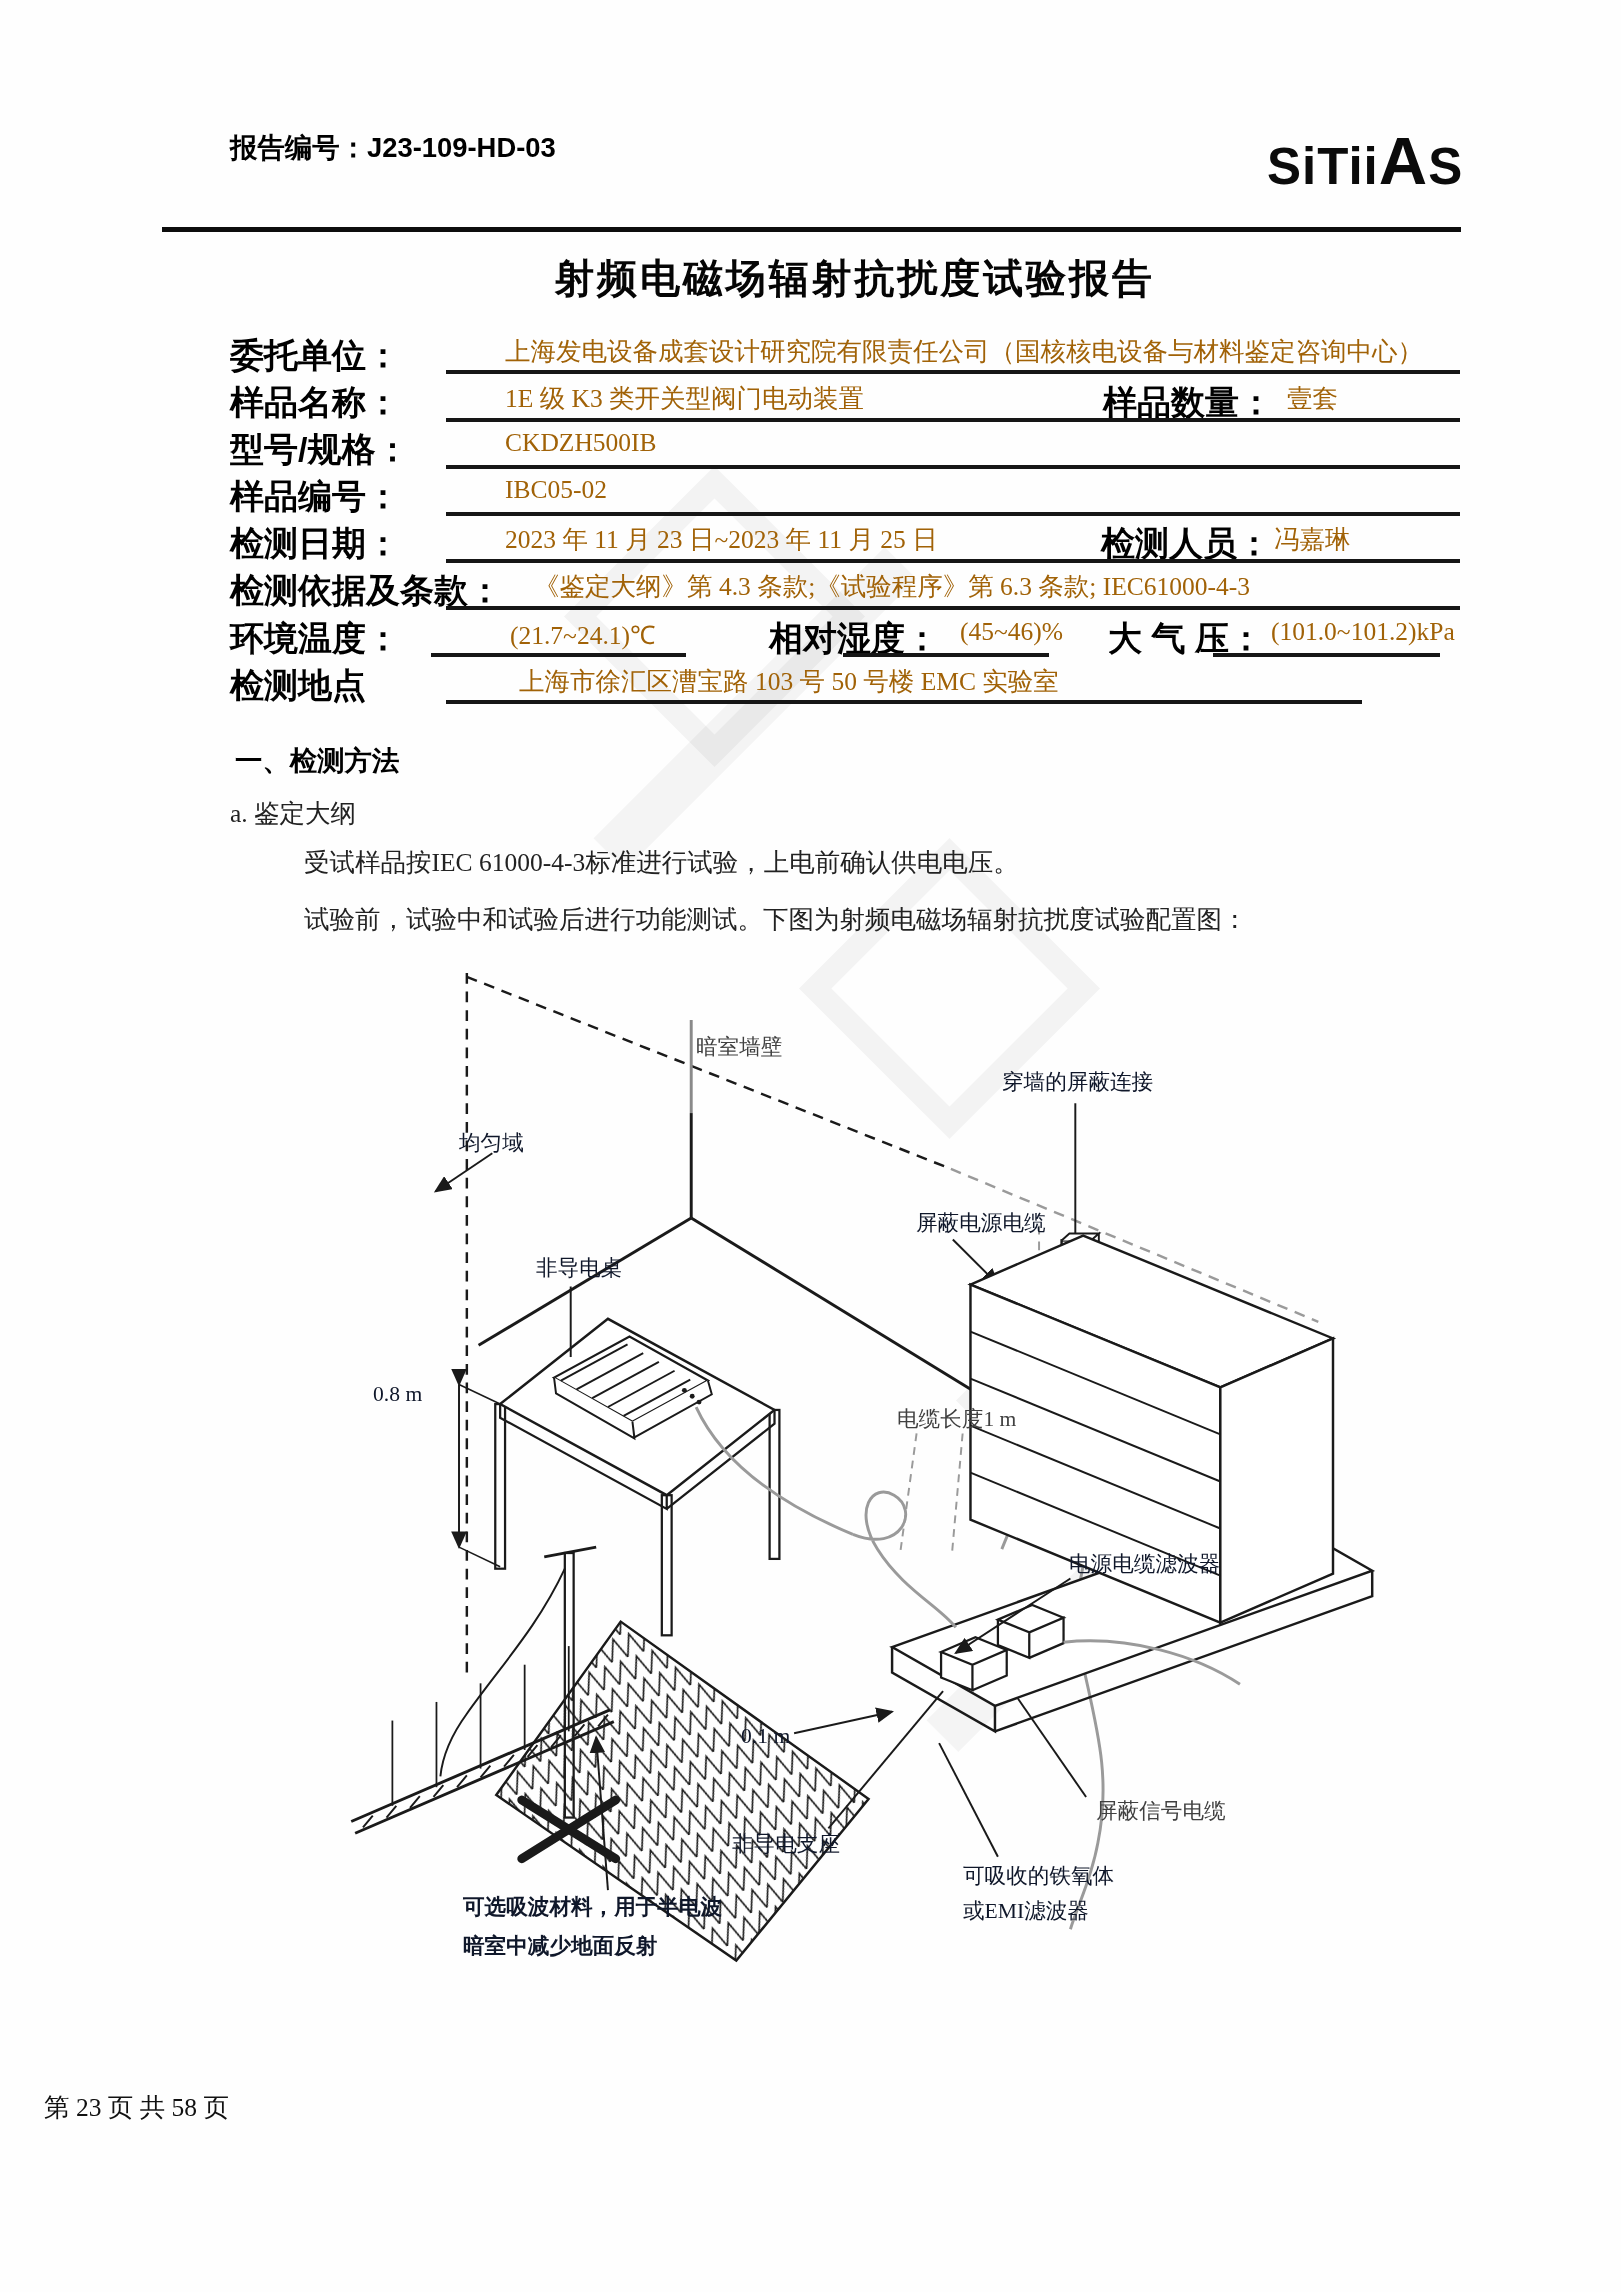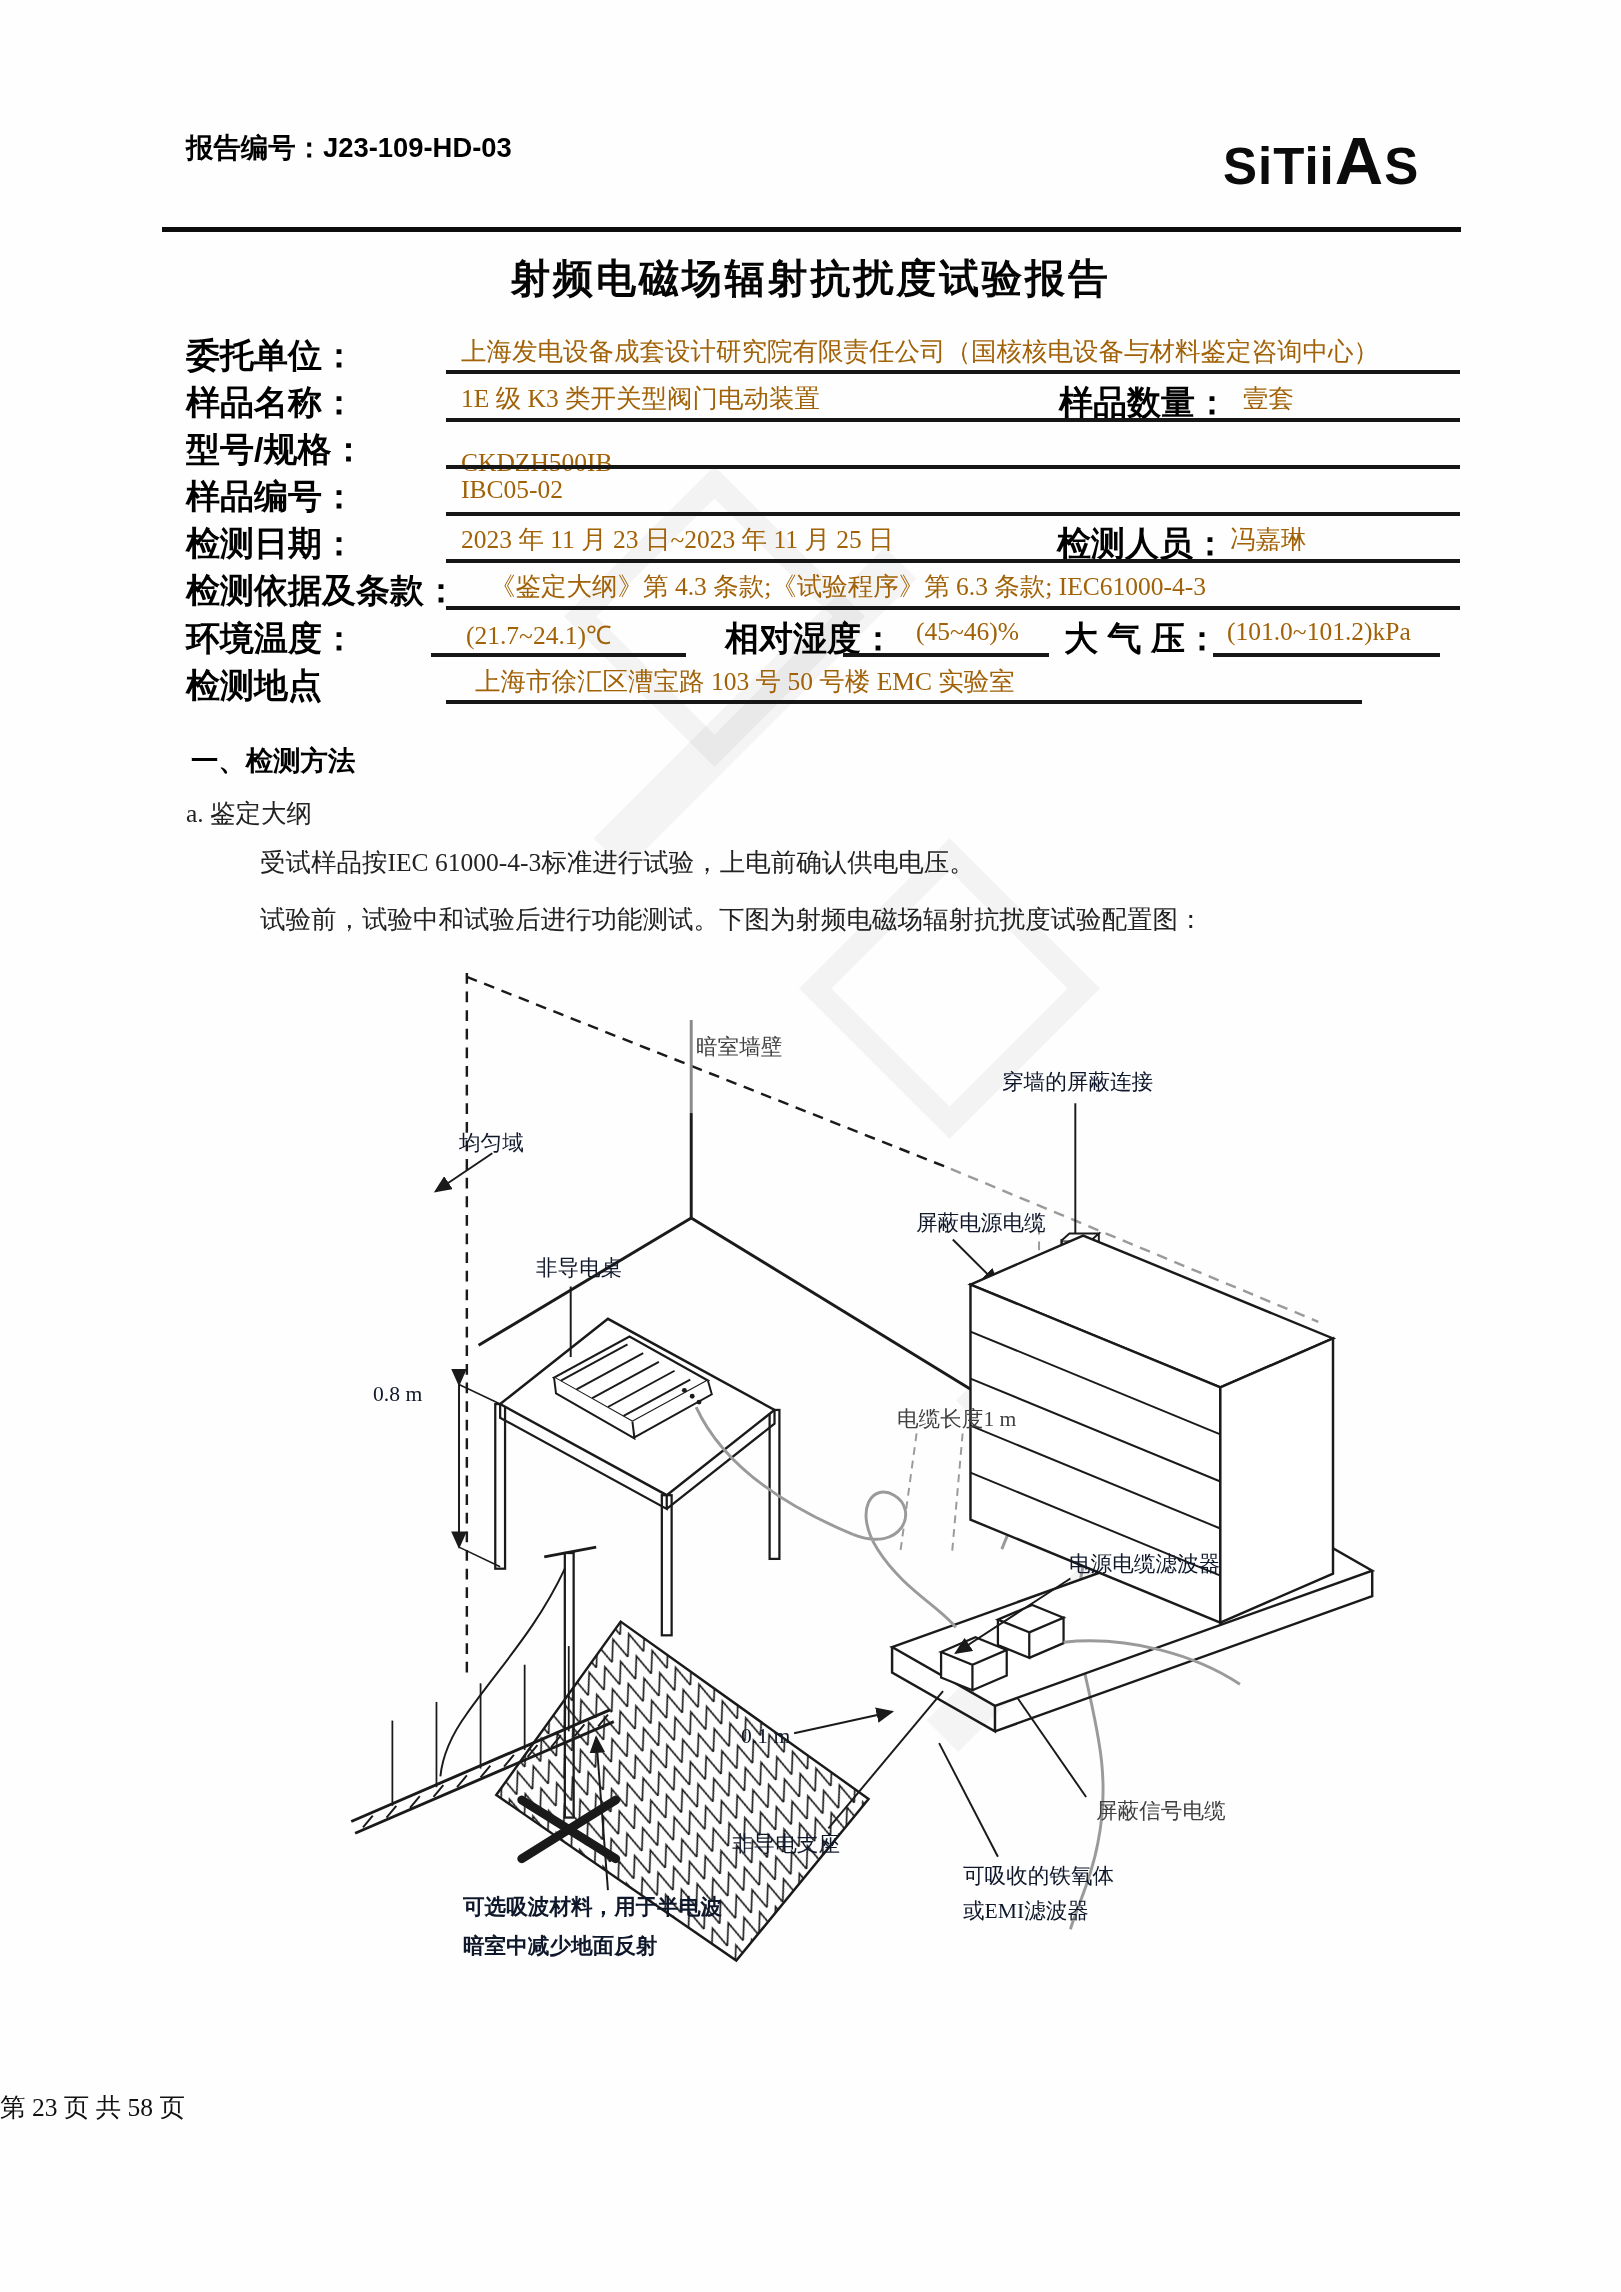--- a/index.html
+++ b/index.html
@@ -1,21 +1,21 @@
 <!DOCTYPE html>
 <html><head>
 <meta charset="utf-8">
 <style>
   html,body{margin:0;padding:0;background:#888;}
   .page{
     position:relative;width:1621px;height:2293px;background:#fefefe;
     font-family:"Liberation Serif",serif;color:#1a1a1a;overflow:hidden;
     margin:0 auto;
   }
-  .abs{position:absolute;white-space:nowrap;}
+  .abs{position:absolute;white-space:nowrap;margin-left:44px;}
   .lbl{font-family:"Liberation Sans",sans-serif;font-weight:bold;font-size:34px;color:#000;}
   .val{font-size:25.5px;color:#a16207;}
   .hdr-no{font-family:"Liberation Sans",sans-serif;font-weight:bold;font-size:27.4px;color:#000;}
   .logo{font-family:"Liberation Sans",sans-serif;font-weight:900;font-size:51px;letter-spacing:1px;color:#0b0b0b;}
   .logo .bigA{font-size:67px;line-height:0;}
   .rule{position:absolute;background:#0d0d0d;}
   .title{font-family:"Liberation Sans",sans-serif;font-weight:bold;font-size:40px;color:#050505;letter-spacing:2.9px;}
   .ul{position:absolute;background:#161616;height:3.9px;}
   .sec{font-family:"Liberation Sans",sans-serif;font-weight:bold;font-size:27.4px;color:#000;}
   .body-t{font-size:25.5px;color:#222;}
@@ -53,21 +53,21 @@
   <span class="abs val" style="left:461px;top:334px;">上海发电设备成套设计研究院有限责任公司（国核核电设备与材料鉴定咨询中心）</span>
   <div class="ul" style="left:446px;top:370px;width:1014px;"></div>
 
   <span class="abs lbl" style="left:186px;top:380px;">样品名称：</span>
   <span class="abs val" style="left:461px;top:381px;">1E 级 K3 类开关型阀门电动装置</span>
   <span class="abs lbl" style="left:1059px;top:380px;">样品数量：</span>
   <span class="abs val" style="left:1243px;top:381px;">壹套</span>
   <div class="ul" style="left:446px;top:418px;width:1014px;"></div>
 
   <span class="abs lbl" style="left:186px;top:427px;">型号/规格：</span>
-  <span class="abs val" style="left:461px;top:448px;">CKDZH500IB</span>
+  <span class="abs val" style="left:461px;top:428px;">CKDZH500IB</span>
   <div class="ul" style="left:446px;top:465px;width:1014px;"></div>
 
   <span class="abs lbl" style="left:186px;top:474px;">样品编号：</span>
   <span class="abs val" style="left:461px;top:475px;">IBC05-02</span>
   <div class="ul" style="left:446px;top:512px;width:1014px;"></div>
 
   <span class="abs lbl" style="left:186px;top:521px;">检测日期：</span>
   <span class="abs val" style="left:461px;top:522px;">2023 年 11 月 23 日~2023 年 11 月 25 日</span>
   <span class="abs lbl" style="left:1057px;top:521px;">检测人员：</span>
   <span class="abs val" style="left:1230px;top:522px;">冯嘉琳</span>

